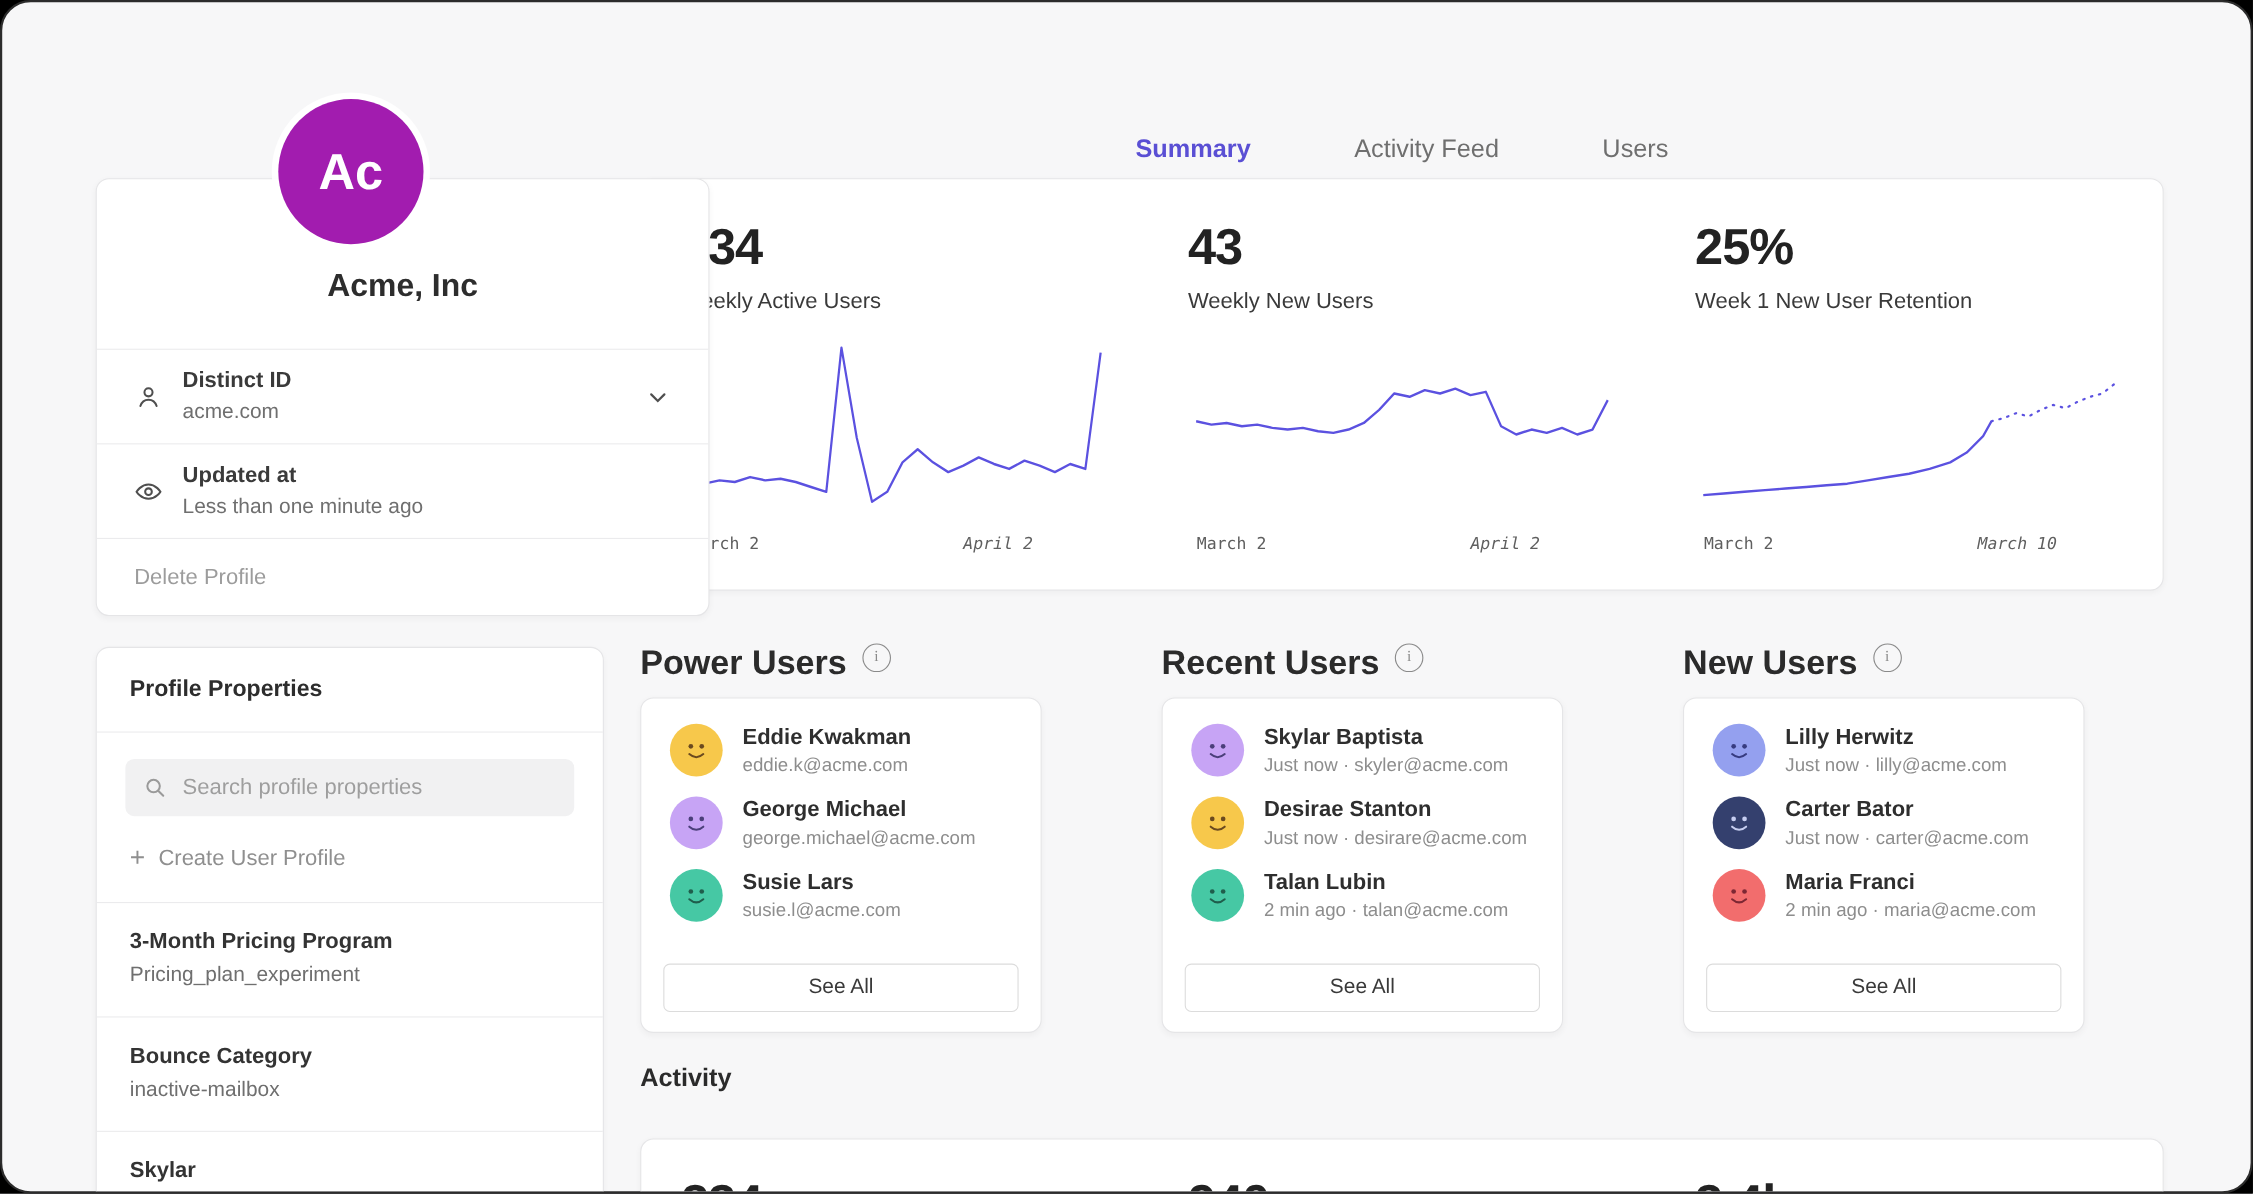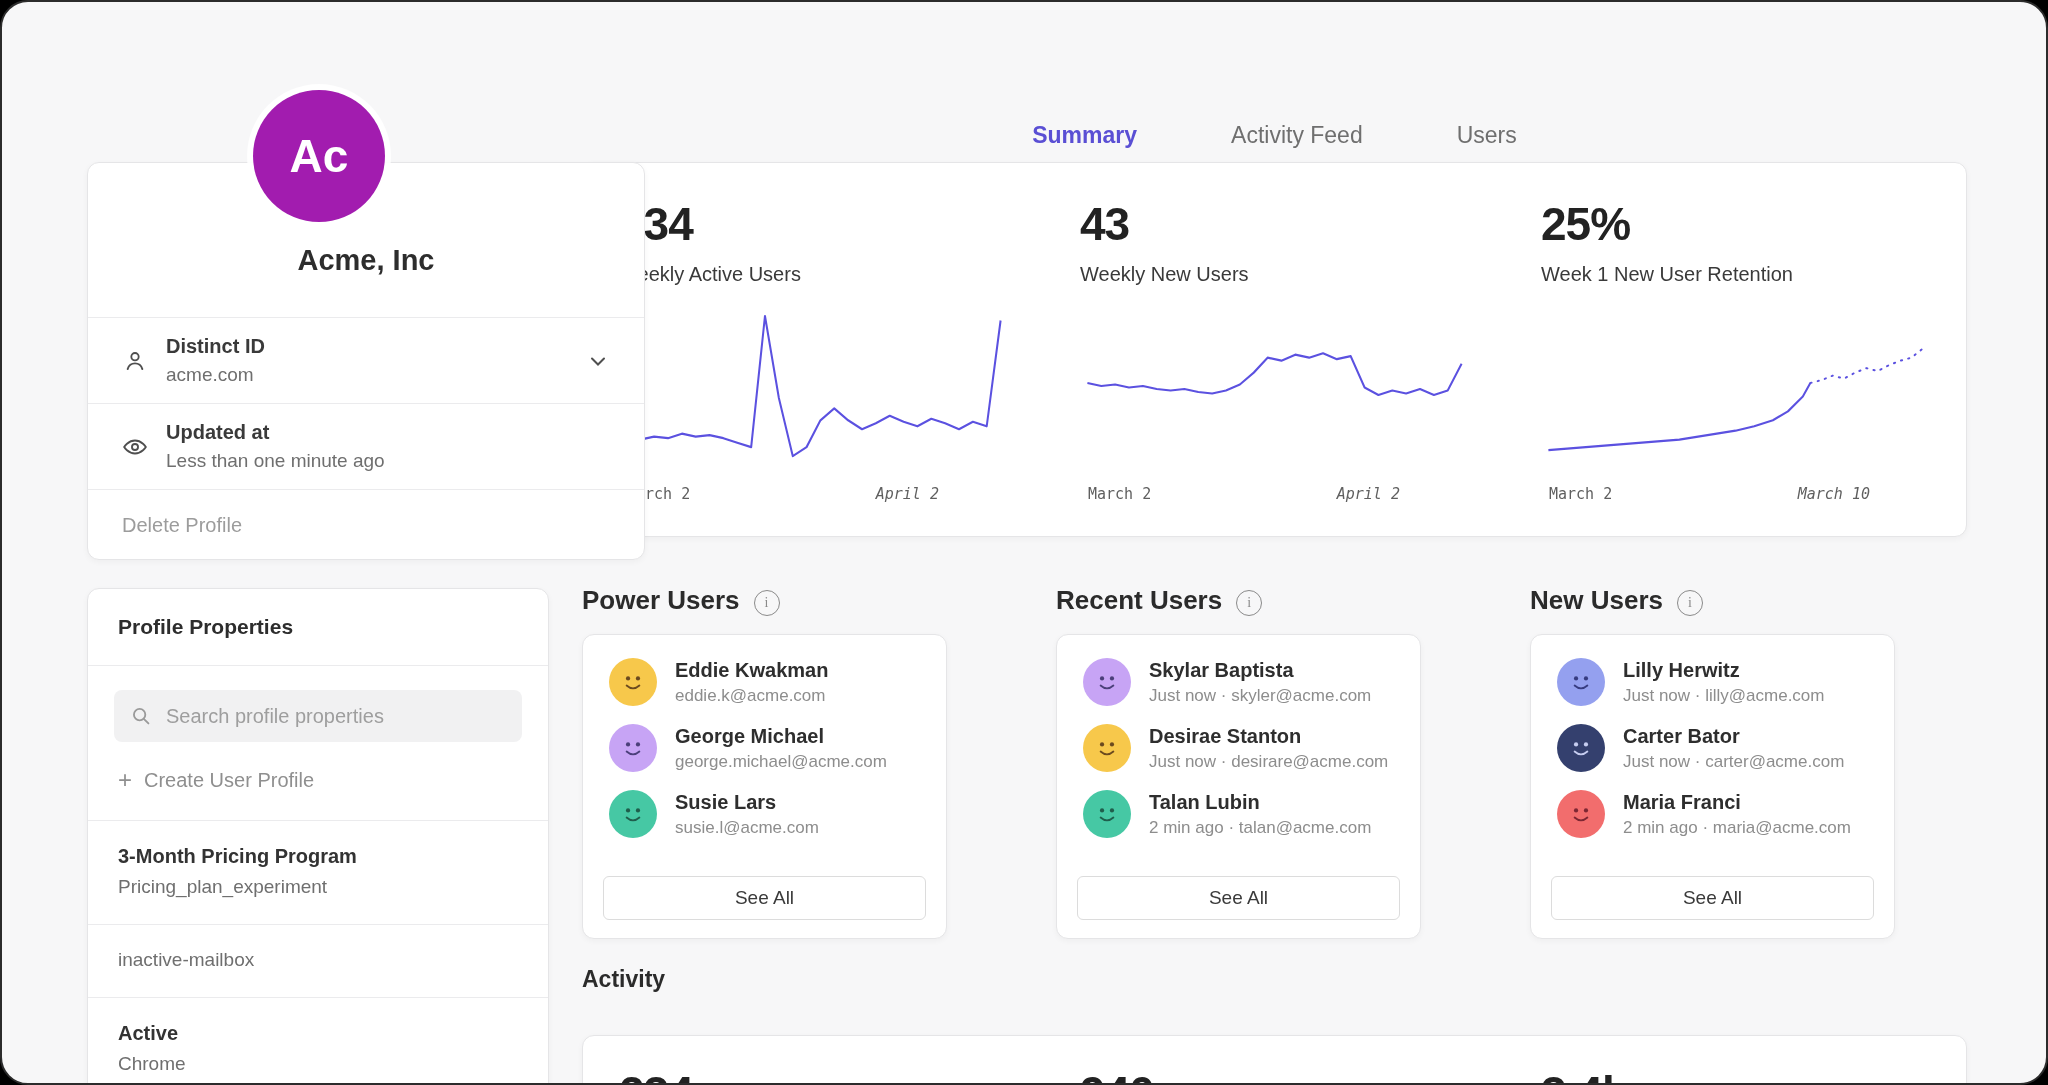--- a/index.html
+++ b/index.html
@@ -45,21 +45,21 @@
   .stat-col{flex:1;padding:34px 36px 0;position:relative;box-sizing:border-box;}
   .stat-value{font-size:46px;font-weight:700;letter-spacing:-1px;color:#222;}
   .stat-label{font-size:20px;color:#3a3a3a;margin-top:12px;}
   .spark{margin-top:22px;width:100%;height:165px;}
   .spark svg{width:100%;height:100%;display:block;}
   .axis{position:relative;height:24px;margin-top:12px;font-family:"DejaVu Sans Mono",monospace;font-size:15px;color:#5f5f5f;}
   .axis .axis-left{position:absolute;left:8px;}
   .axis .axis-right{position:absolute;left:66%;font-style:italic;}
 
   
-  .list-title{position:absolute;top:583px;display:flex;align-items:flex-end;gap:14px;font-size:26px;font-weight:700;color:#2b2b2b;}
+  .list-title{position:absolute;top:583px;display:flex;align-items:flex-start;gap:14px;font-size:31px;font-weight:700;color:#2b2b2b;}
   .info-icon{width:24px;height:24px;border:1.5px solid #8a8a8a;border-radius:50%;color:#8a8a8a;display:inline-flex;align-items:center;justify-content:center;font-size:14px;font-weight:400;cursor:pointer;}
   .info-icon::after{content:"i";font-family:"Liberation Serif",serif;}
   .user-card{top:632px;width:365px;height:305px;padding:14px 0 0;}
   .user-row{display:flex;align-items:center;gap:18px;padding:9px 26px;cursor:pointer;}
   .user-avatar{width:48px;height:48px;border-radius:50%;flex:none;display:flex;align-items:center;justify-content:center;}
   .user-avatar svg{width:34px;height:34px;}
   .user-text{display:flex;flex-direction:column;gap:4px;min-width:0;}
   .user-name{font-size:20px;font-weight:700;color:#2e2e2e;white-space:nowrap;}
   .user-sub{font-size:17px;color:#8d8d8d;white-space:nowrap;}
   .see-all{position:absolute;left:20px;right:20px;bottom:18px;height:42px;background:#fff;border:1px solid #dcdcdc;border-radius:6px;display:flex;align-items:center;justify-content:center;font-size:19px;color:#3a3a3a;cursor:pointer;}
@@ -129,25 +129,26 @@
       <span class="plus-icon">+</span>
       <span>Create User Profile</span>
     </div>
     <div class="divider"></div>
     <div class="prop-row">
       <span class="prop-label">3-Month Pricing Program</span>
       <span class="prop-value">Pricing_plan_experiment</span>
     </div>
     <div class="divider"></div>
     <div class="prop-row">
+      <span class="prop-label">Bounce Category</span>
       <span class="prop-value">inactive-mailbox</span>
     </div>
     <div class="divider"></div>
     <div class="prop-row">
-      <span class="prop-label">Active</span>
+      <span class="prop-label">Skylar</span>
       <span class="prop-value">Chrome</span>
     </div>
   </div>
 
   <div class="tabs">
     <div class="tab active">Summary</div>
     <div class="tab">Activity Feed</div>
     <div class="tab">Users</div>
   </div>
 

